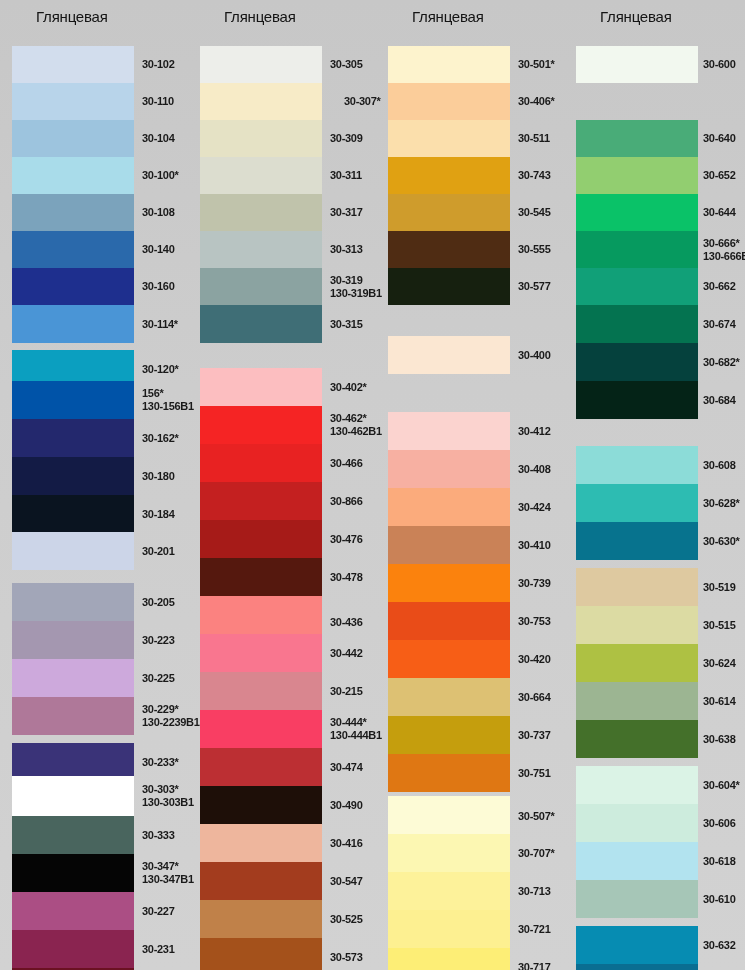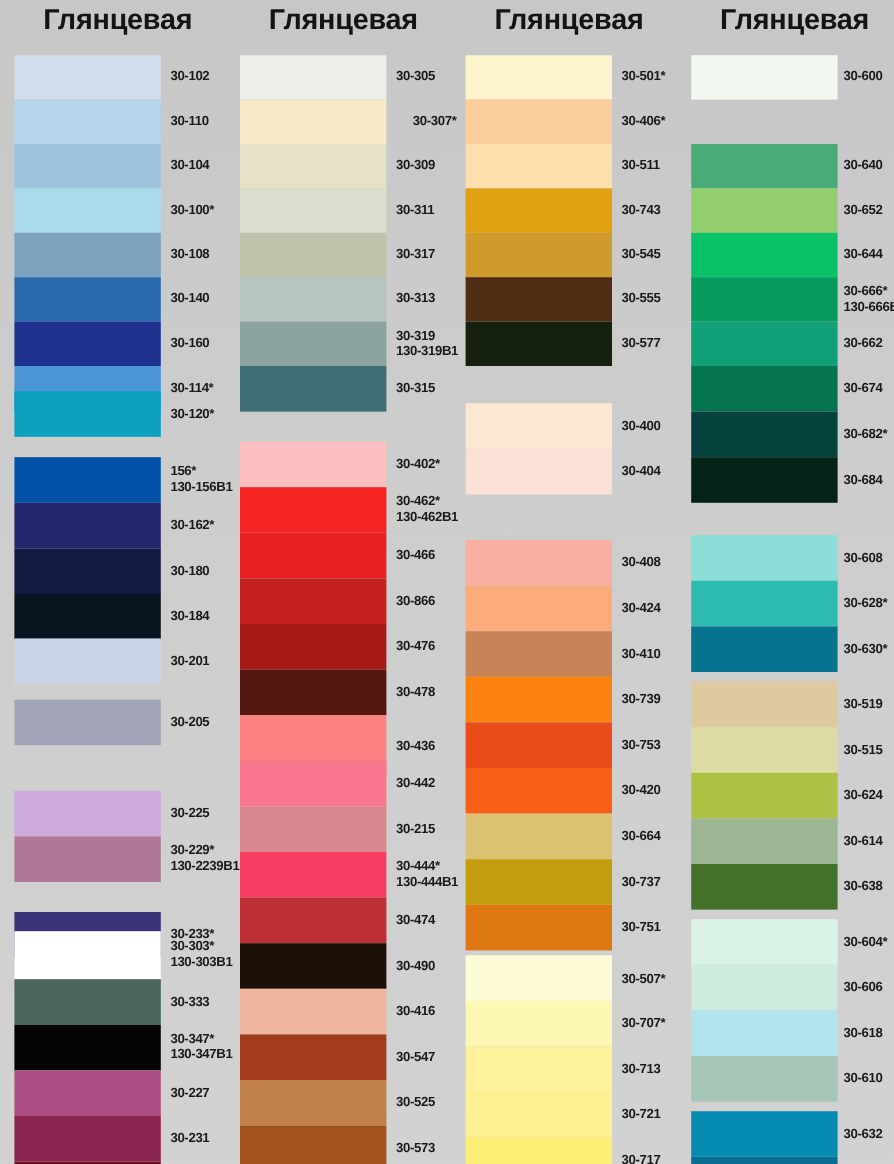--- a/index.html
+++ b/index.html
@@ -20,22 +20,22 @@
     position: absolute;
     top: 0;
     height: 970px;
   }
   .col-head {
     position: absolute;
     left: 0; top: 0;
     width: 100%;
     height: 38px;
     line-height: 34px;
-    font-size: 24px;
-    font-weight: bold;
+    font-size: 15px;
+    font-weight: normal;
     color: #141414;
     letter-spacing: -0.2px;
     padding-left: 24px;
     white-space: nowrap;
   }
   .rows {
     position: absolute;
     left: 0;
     top: 38px;
     width: 100%;
@@ -116,21 +116,21 @@
           <div class="lbl" style="left: 130px;">
             <span>30-160</span>
           </div>
         </div>
         <div class="row" style="top: 267px; height: 38px;">
           <div class="sw" style="width: 122px; background: rgb(74, 149, 214);"></div>
           <div class="lbl" style="left: 130px;">
             <span>30-114*</span>
           </div>
         </div>
-        <div class="row" style="top: 288px; height: 38px;">
+        <div class="row" style="top: 312px; height: 38px;">
           <div class="sw" style="width: 122px; background: rgb(11, 159, 192);"></div>
           <div class="lbl" style="left: 130px;">
             <span>30-120*</span>
           </div>
         </div>
         <div class="row" style="top: 343px; height: 38px;">
           <div class="sw" style="width: 122px; background: rgb(0, 83, 168);"></div>
           <div class="lbl" style="left: 130px;">
             <span>156*</span>
             <span>130-156В1</span>
@@ -159,34 +159,40 @@
           <div class="lbl" style="left: 130px;">
             <span>30-201</span>
           </div>
         </div>
         <div class="row" style="top: 545px; height: 38px;">
           <div class="sw" style="width: 122px; background: rgb(162, 166, 184);"></div>
           <div class="lbl" style="left: 130px;">
             <span>30-205</span>
           </div>
         </div>
+        <div class="row" style="top: 583px; height: 38px;">
+          <div class="sw" style="width: 122px; background: rgb(164, 151, 176);"></div>
+          <div class="lbl" style="left: 130px;">
+            <span>30-223</span>
+          </div>
+        </div>
         <div class="row" style="top: 621px; height: 38px;">
           <div class="sw" style="width: 122px; background: rgb(205, 169, 220);"></div>
           <div class="lbl" style="left: 130px;">
             <span>30-225</span>
           </div>
         </div>
         <div class="row" style="top: 659px; height: 38px;">
           <div class="sw" style="width: 122px; background: rgb(175, 120, 153);"></div>
           <div class="lbl" style="left: 130px;">
             <span>30-229*</span>
             <span>130-2239В1</span>
           </div>
         </div>
-        <div class="row" style="top: 722px; height: 38px;">
+        <div class="row" style="top: 705px; height: 38px;">
           <div class="sw" style="width: 122px; background: rgb(58, 51, 120);"></div>
           <div class="lbl" style="left: 130px;">
             <span>30-233*</span>
           </div>
         </div>
         <div class="row" style="top: 738px; height: 40px;">
           <div class="sw" style="width: 122px; background: rgb(255, 255, 255);"></div>
           <div class="lbl" style="left: 130px;">
             <span>30-303*</span>
             <span>130-303В1</span>
@@ -419,24 +425,24 @@
           <div class="lbl" style="left: 130px;">
             <span>30-577</span>
           </div>
         </div>
         <div class="row" style="top: 298px; height: 38px;">
           <div class="sw" style="width: 122px; background: rgb(251, 231, 210);"></div>
           <div class="lbl" style="left: 130px;">
             <span>30-400</span>
           </div>
         </div>
-        <div class="row" style="top: 336px; height: 38px;">
-          <div class="sw" style="width: 122px; background: rgb(251, 225, 213);"></div>
-          <div class="lbl" style="left: 130px;">
-            <span>30-404</span>
+        <div class="row" style="top: 374px; height: 38px;">
+          <div class="sw" style="width: 122px; background: rgb(251, 211, 207);"></div>
+          <div class="lbl" style="left: 130px;">
+            <span>30-412</span>
           </div>
         </div>
         <div class="row" style="top: 412px; height: 38px;">
           <div class="sw" style="width: 122px; background: rgb(247, 176, 162);"></div>
           <div class="lbl" style="left: 130px;">
             <span>30-408</span>
           </div>
         </div>
         <div class="row" style="top: 450px; height: 38px;">
           <div class="sw" style="width: 122px; background: rgb(251, 171, 124);"></div>

